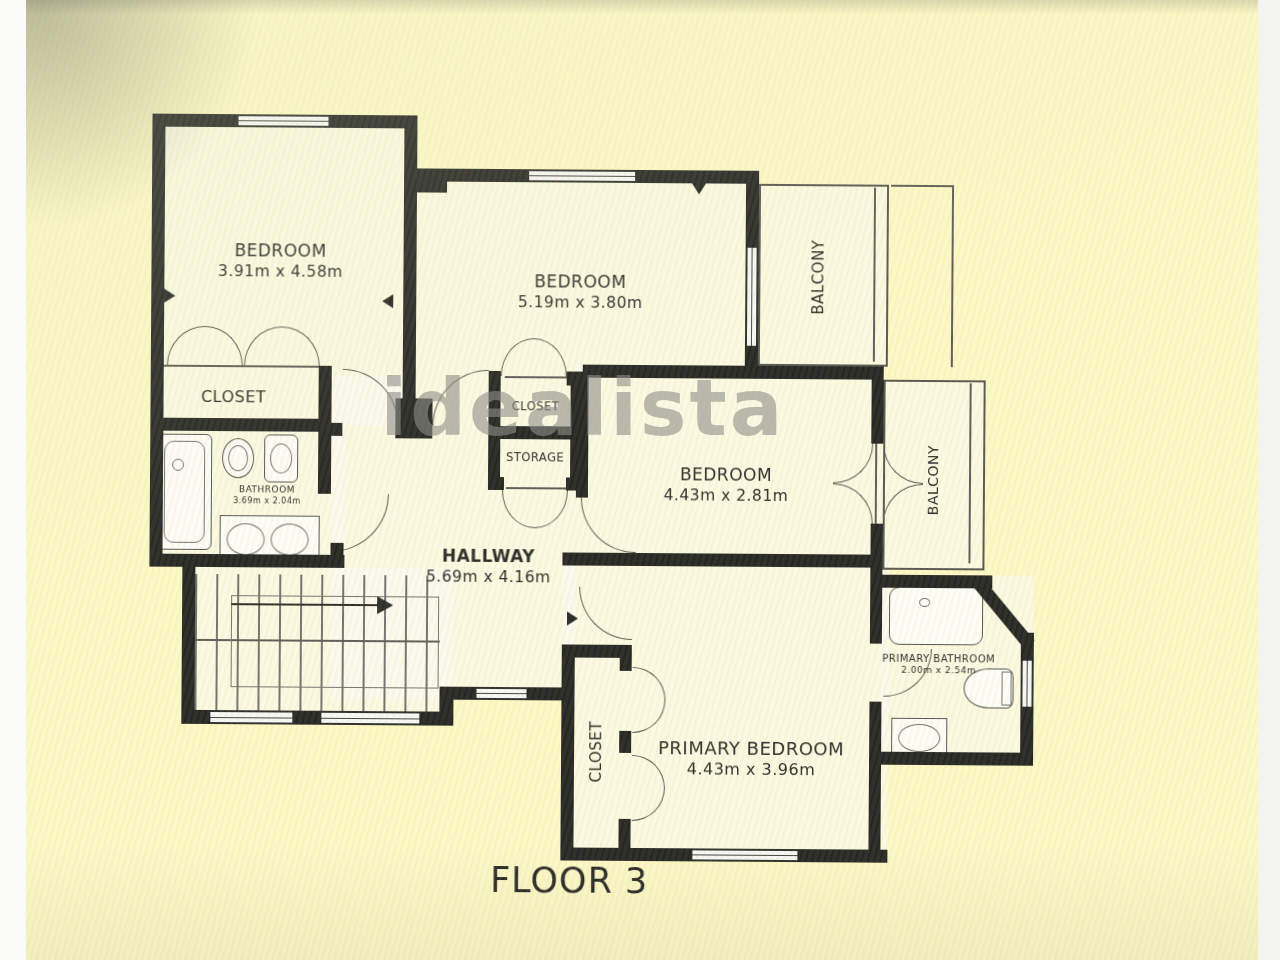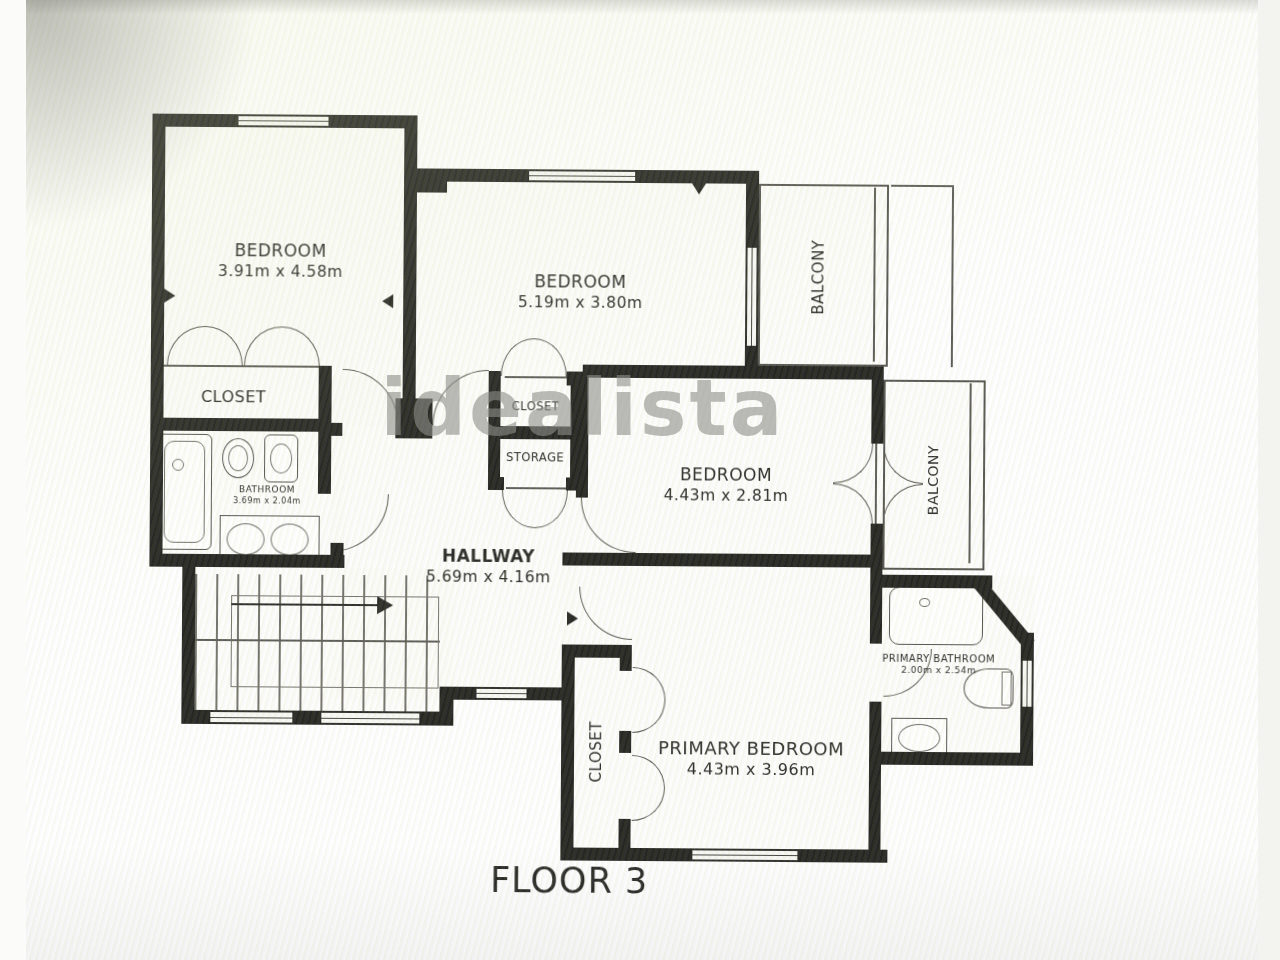--- a/index.html
+++ b/index.html
@@ -1,18 +1,18 @@
 <!DOCTYPE html>
 <html><head>
 <meta charset="utf-8">
 <style>
   html,body{margin:0;padding:0;}
   body{width:1280px;height:960px;overflow:hidden;background:#e9eae5;font-family:"DejaVu Sans","Liberation Sans",sans-serif;}
   .abs{position:absolute;}
-  .photo{position:absolute;left:0;top:0;width:1280px;height:960px;background:#ffffff;}
+  .photo{position:absolute;left:0;top:0;width:1280px;height:960px;background:#fef9c3;}
   .grain{position:absolute;left:0;top:0;right:0;bottom:0;
     background:
       linear-gradient(160deg, rgba(228,235,190,0.22), rgba(228,235,190,0) 45%),
       repeating-linear-gradient(105deg, rgba(196,204,148,0.12) 0 2px, rgba(220,220,236,0.11) 2px 4px, rgba(244,244,240,0.05) 4px 6px);
     pointer-events:none;}
   .vignette{position:absolute;left:0;top:0;right:0;bottom:0;
     background:
       radial-gradient(circle at 3% 1%, rgba(60,60,55,0.30), rgba(60,60,55,0) 14%),
       linear-gradient(180deg, rgba(105,105,98,0.22), rgba(105,105,98,0) 1.5%),
       linear-gradient(0deg, rgba(80,80,75,0.06), rgba(80,80,75,0) 12%);

